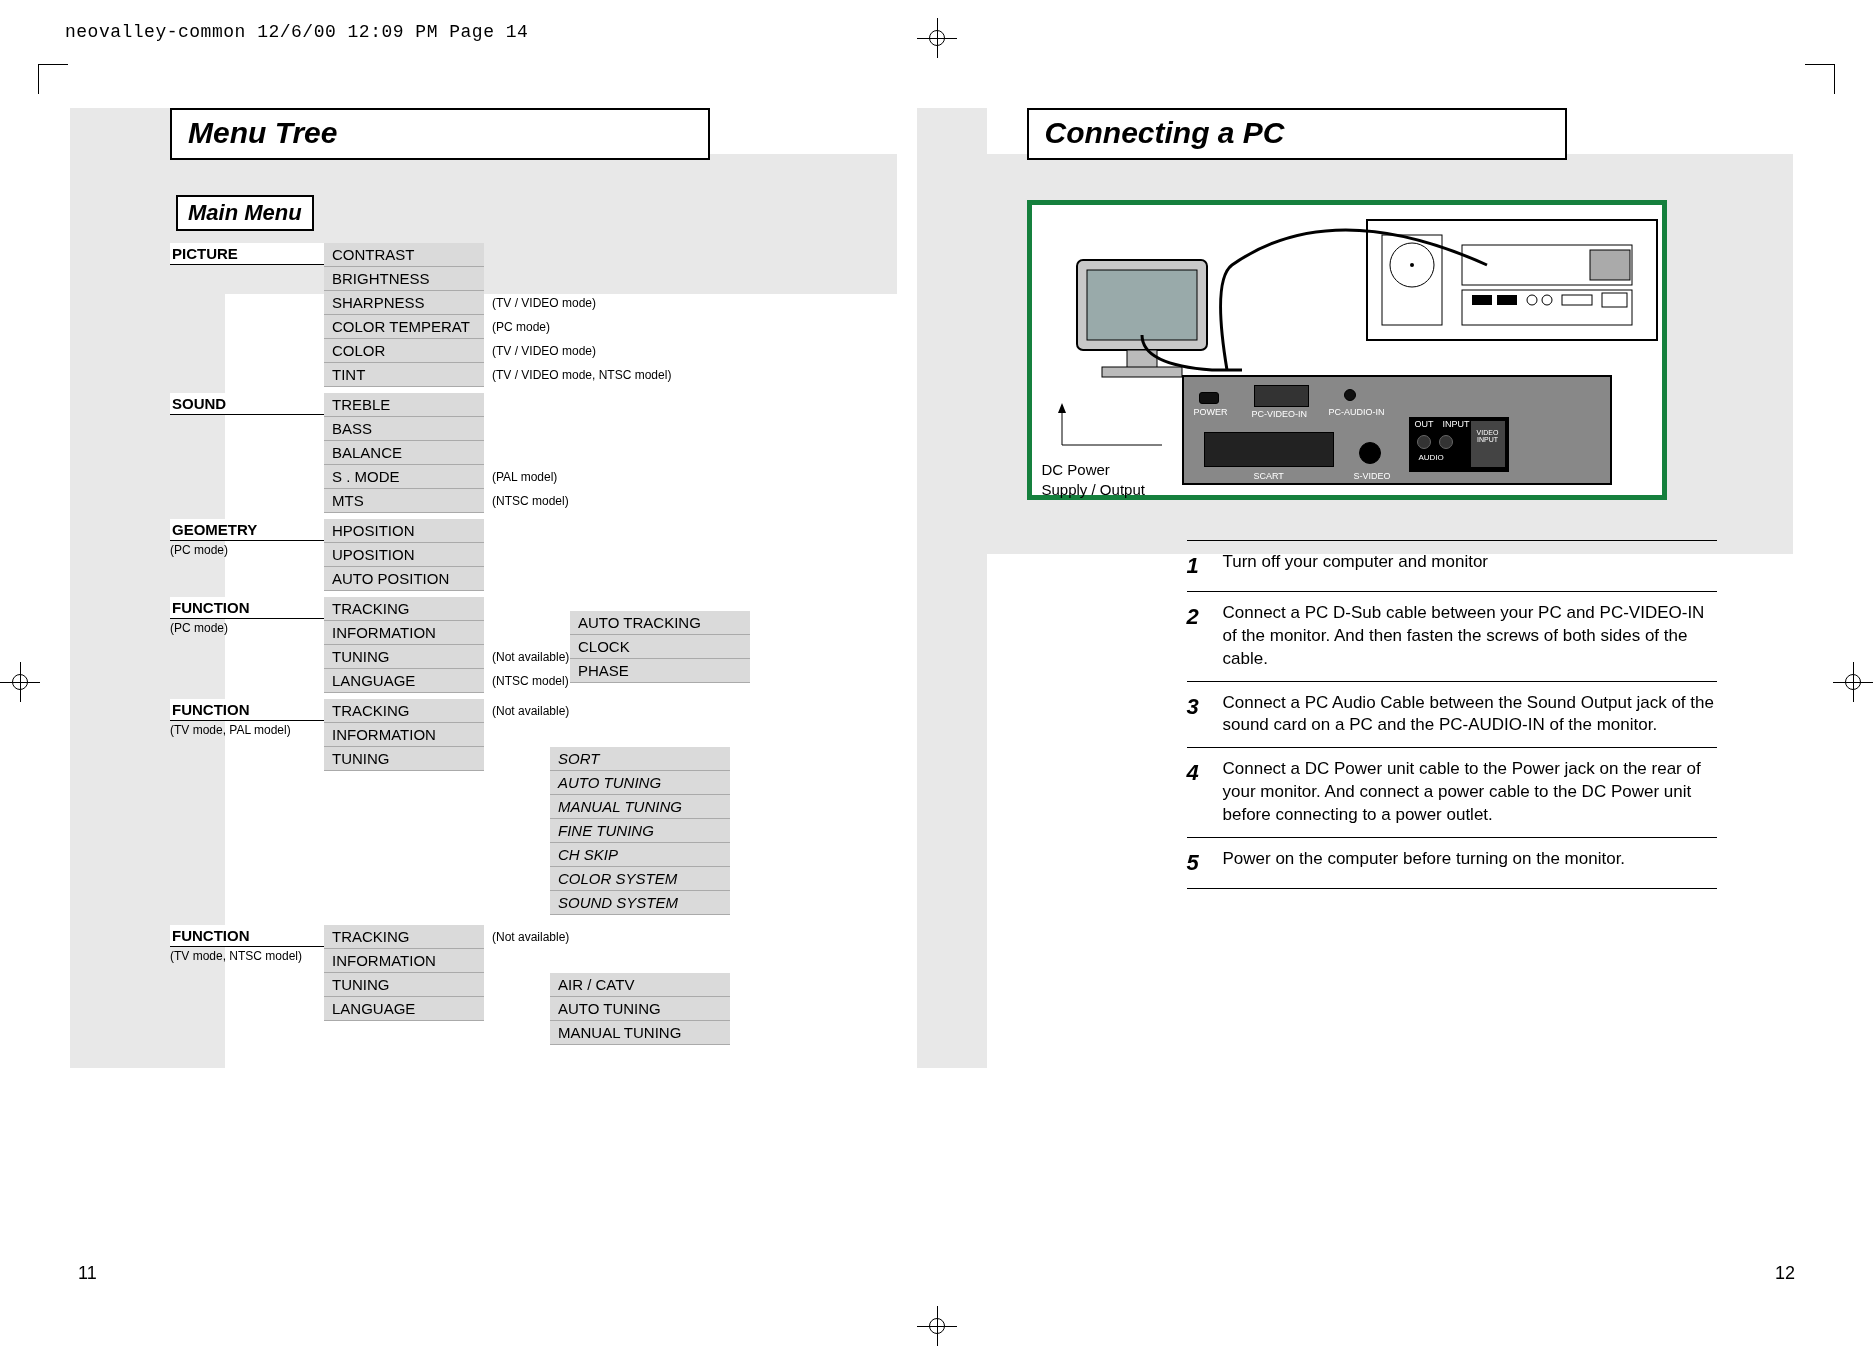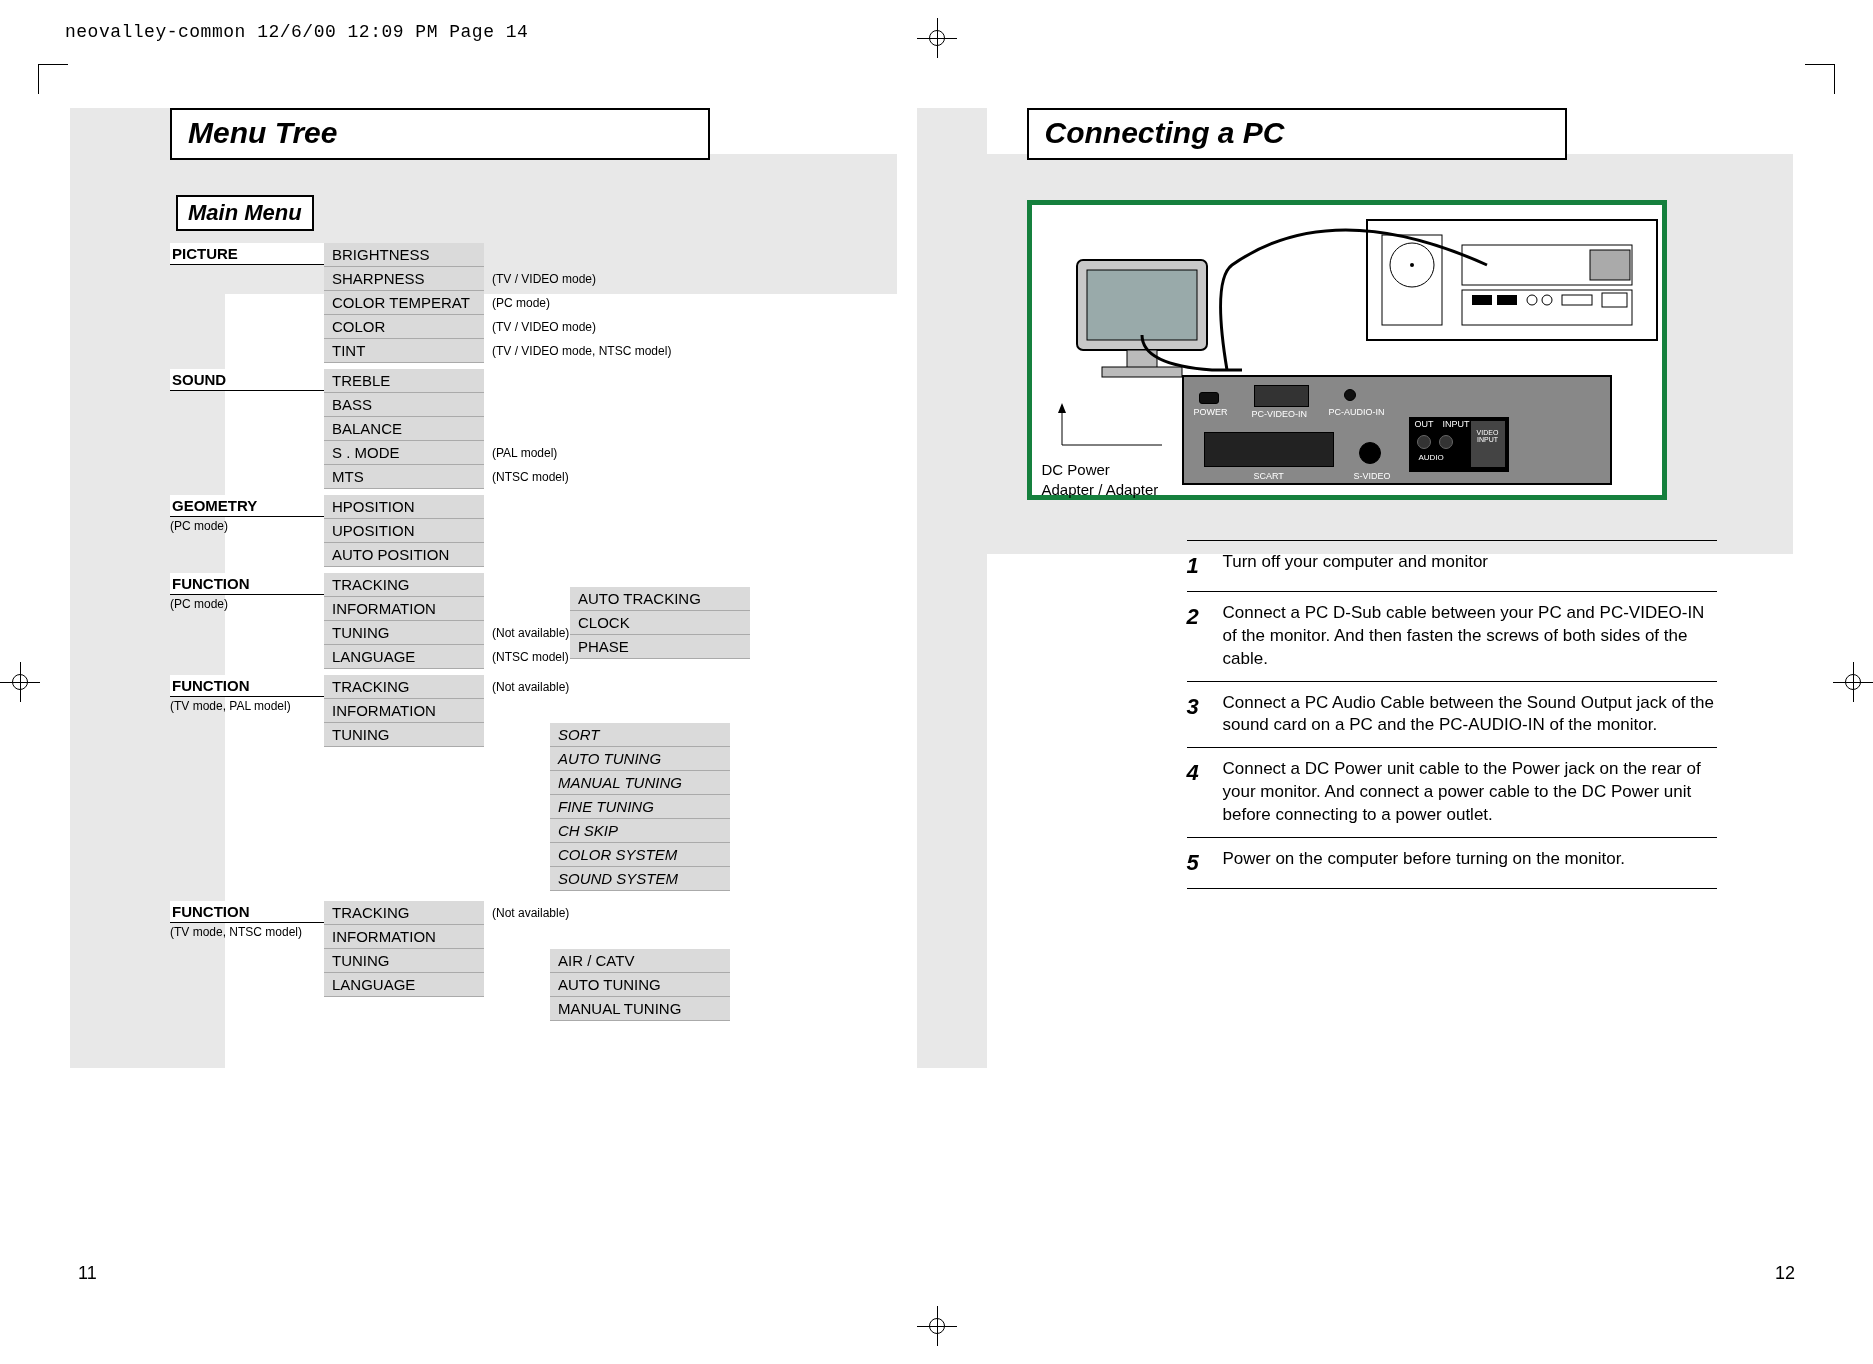--- a/index.html
+++ b/index.html
@@ -168,20 +168,23 @@
     <div class="content">
       <div class="title-box" style="margin-left:60px;">Menu Tree</div>
       <div class="main-menu-label">Main Menu</div>
       <div class="tree" id="menu-tree">
           <div class="section">
             <div class="root-col">
               <span class="root-lbl">PICTURE</span>
             </div>
             <div class="items-col">
               <div class="item-row">
+                <span class="item">CONTRAST</span>
+              </div>
+              <div class="item-row">
                 <span class="item">BRIGHTNESS</span>
               </div>
               <div class="item-row">
                 <span class="item">SHARPNESS</span>
                 <span class="note">(TV / VIDEO mode)</span>
               </div>
               <div class="item-row">
                 <span class="item">COLOR TEMPERAT</span>
                 <span class="note">(PC mode)</span>
               </div>
@@ -374,21 +377,21 @@
             <span class="lbl" style="left:6px; top:2px;">OUT</span>
             <span class="lbl" style="left:34px; top:2px;">INPUT</span>
             <div class="port" style="left:8px; top:18px; width:14px;height:14px;border-radius:50%;background:#333;border:1px solid #666;"></div>
             <div class="port" style="left:30px; top:18px; width:14px;height:14px;border-radius:50%;background:#333;border:1px solid #666;"></div>
             <span class="lbl" style="left:10px; top:36px; font-size:8px;">AUDIO</span>
             <div style="position:absolute; right:4px; top:4px; width:34px; height:46px; background:#444; font-size:7px; color:#fff; text-align:center; padding-top:8px;">VIDEO INPUT</div>
           </div>
         </div>
         <div class="dc-label">
           <span>DC Power</span><br>
-          <span>Adapter / Adapter</span>
+          <span>Supply / Output</span>
         </div>
       </div>
 
       <div class="steps" id="steps">
           <div class="step">
             <div class="num">1</div>
             <div class="txt">Turn off your computer and monitor</div>
           </div>
           <div class="step">
             <div class="num">2</div>

